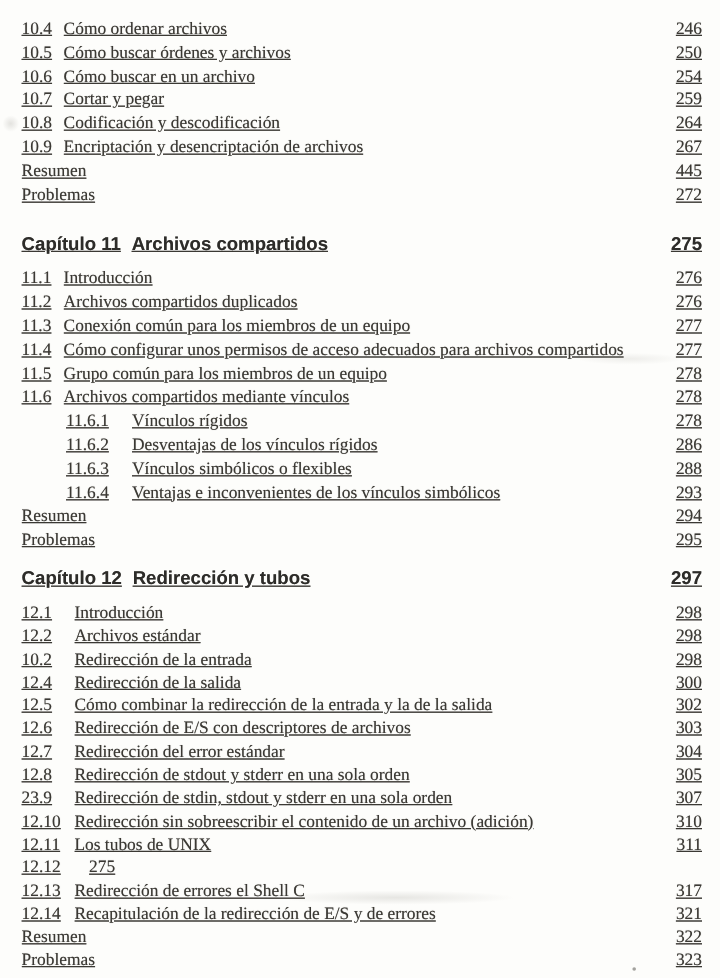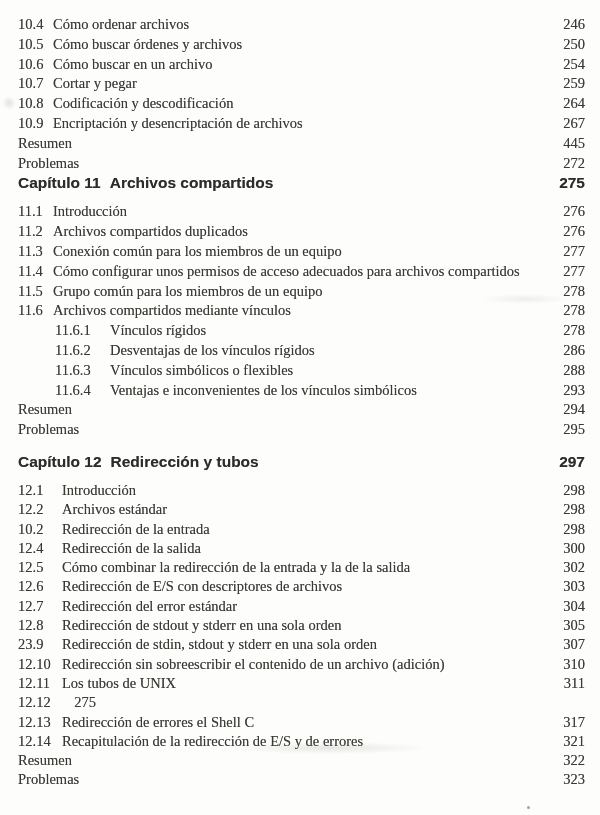--- a/index.html
+++ b/index.html
@@ -13,20 +13,21 @@
   .page {
     position: relative;
     box-sizing: border-box;
     width: 600px;
     height: 815px;
     padding: 15px 15px 0 18px;
     font-family: "Liberation Serif", serif;
     font-size: 14.5px;
     color: #3b3934;
     text-shadow: 0 0 0.6px rgba(59, 57, 52, 0.55);
+    text-decoration: underline;
   }
   
   .row {
     display: flex;
     line-height: 19.8px;
     white-space: nowrap;
   }
   .row .num  { flex: none; width: 35px; }
   .row .title { flex: 1; overflow: hidden; }
   .row .page-num { flex: none; min-width: 34px; text-align: right; }
@@ -40,21 +41,21 @@
     font-weight: bold;
     font-size: 15.5px;
     line-height: 20px;
     color: #2d2c29;
     text-shadow: 0 0 0.5px rgba(45, 44, 41, 0.5);
     white-space: nowrap;
   }
   .chapter .ch-title { margin-left: 9px; flex: 1; }
   .chapter .ch-page { flex: none; }
   
-  .section-ch11 { }
+  .section-ch11 { margin-top: 21px; }
   .section-ch12 { margin-top: 12px; }
   .section-ch11 .entries, .section-ch12 .entries { margin-top: 9px; }
   .section-ch12 .row { line-height: 19.3px; }
   .section-ch12 .row .num { width: 44px; }
   
   .smudge { position: absolute; pointer-events: none; }
   .smudge-1 {
     left: 230px; top: 742px; width: 200px; height: 12px;
     background: radial-gradient(ellipse at center, rgba(150,148,140,0.22), rgba(150,148,140,0) 70%);
   }

